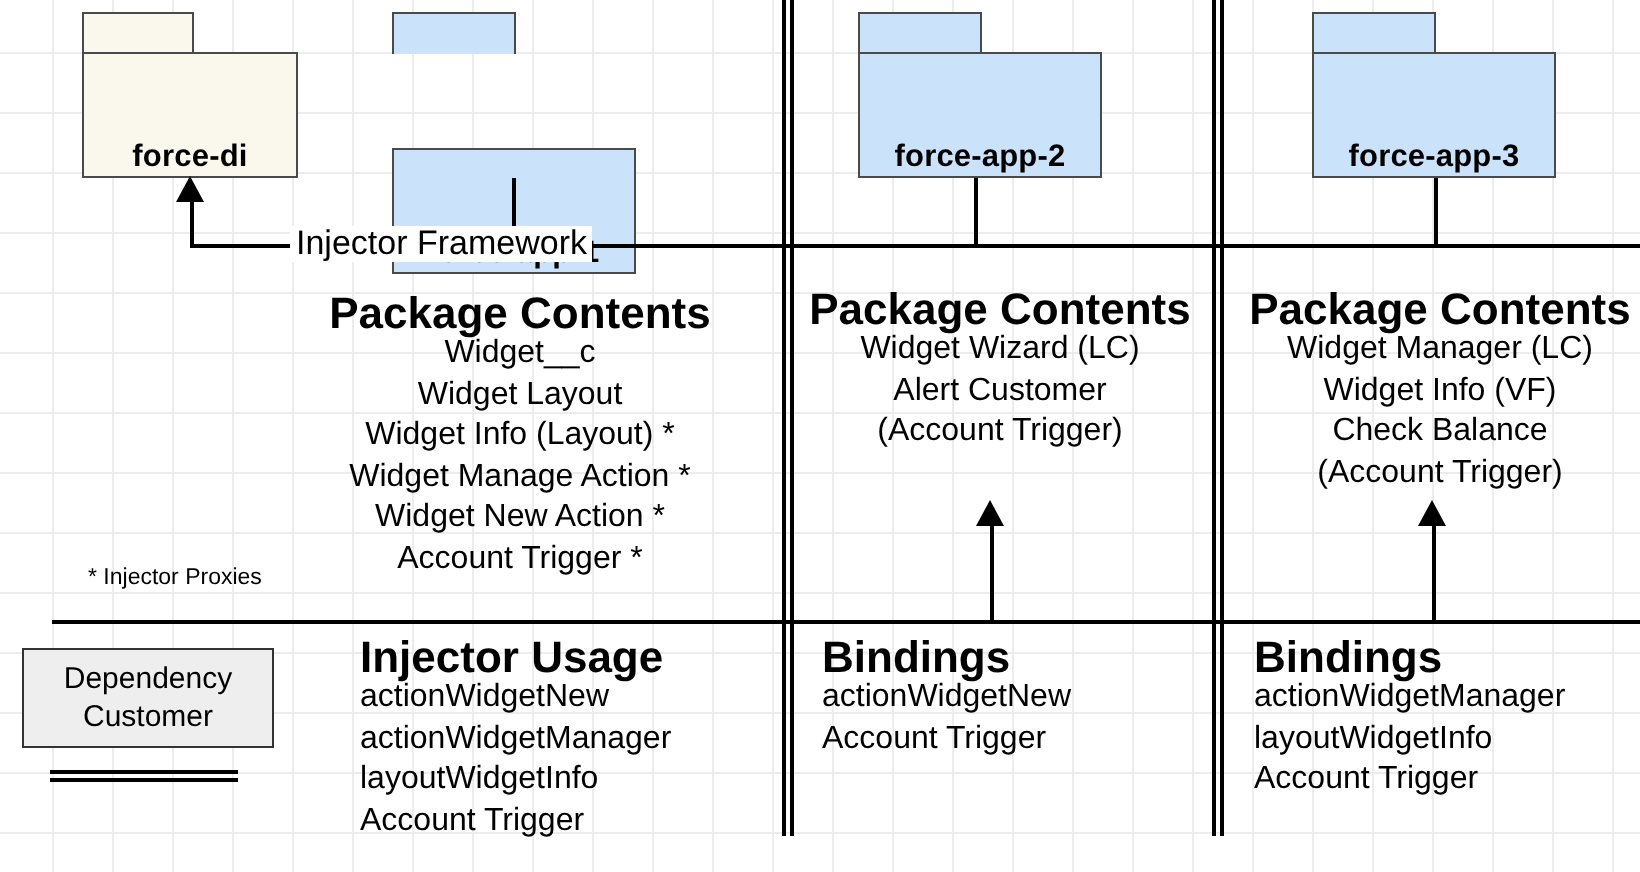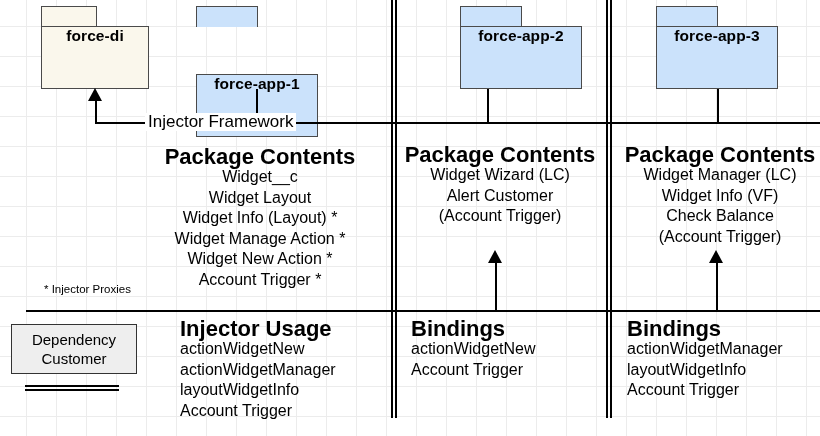--- a/index.html
+++ b/index.html
@@ -35,21 +35,21 @@
     border-bottom: none;
     box-sizing: border-box;
   }
   .folder-body {
     position: absolute;
     left: 0;
     top: 20px;
     border: 1.6px solid #4a4a4a;
     box-sizing: border-box;
     display: flex;
-    align-items: flex-start;
+    align-items: flex-end;
     justify-content: center;
   }
   .folder-label {
     font-weight: bold;
     font-size: 15.5px;
     color: #000;
     letter-spacing: 0.1px;
     white-space: nowrap;
   }
   .folder.cream .folder-tab,
@@ -156,21 +156,21 @@
     </div>
   </div>
 
   <div class="folder blue" style="left:196px; top:6px; width:122px; height:83px;">
     <div class="folder-tab" style="width:62px;"></div>
     <div class="folder-body" style="width:122px; height:63px;margin-top:48px;">
       <span class="folder-label">force-app-1</span>
     </div>
   </div>
 
-  <div class="folder blue" style="left:460px; top:6px; width:122px; height:83px;">
+  <div class="folder blue" style="left:429px; top:6px; width:122px; height:83px;">
     <div class="folder-tab" style="width:62px;"></div>
     <div class="folder-body" style="width:122px; height:63px;">
       <span class="folder-label">force-app-2</span>
     </div>
   </div>
 
   <div class="folder blue" style="left:656px; top:6px; width:108px; height:83px;">
     <div class="folder-tab" style="width:62px;"></div>
     <div class="folder-body" style="width:122px; height:63px;">
       <span class="folder-label">force-app-3</span>

